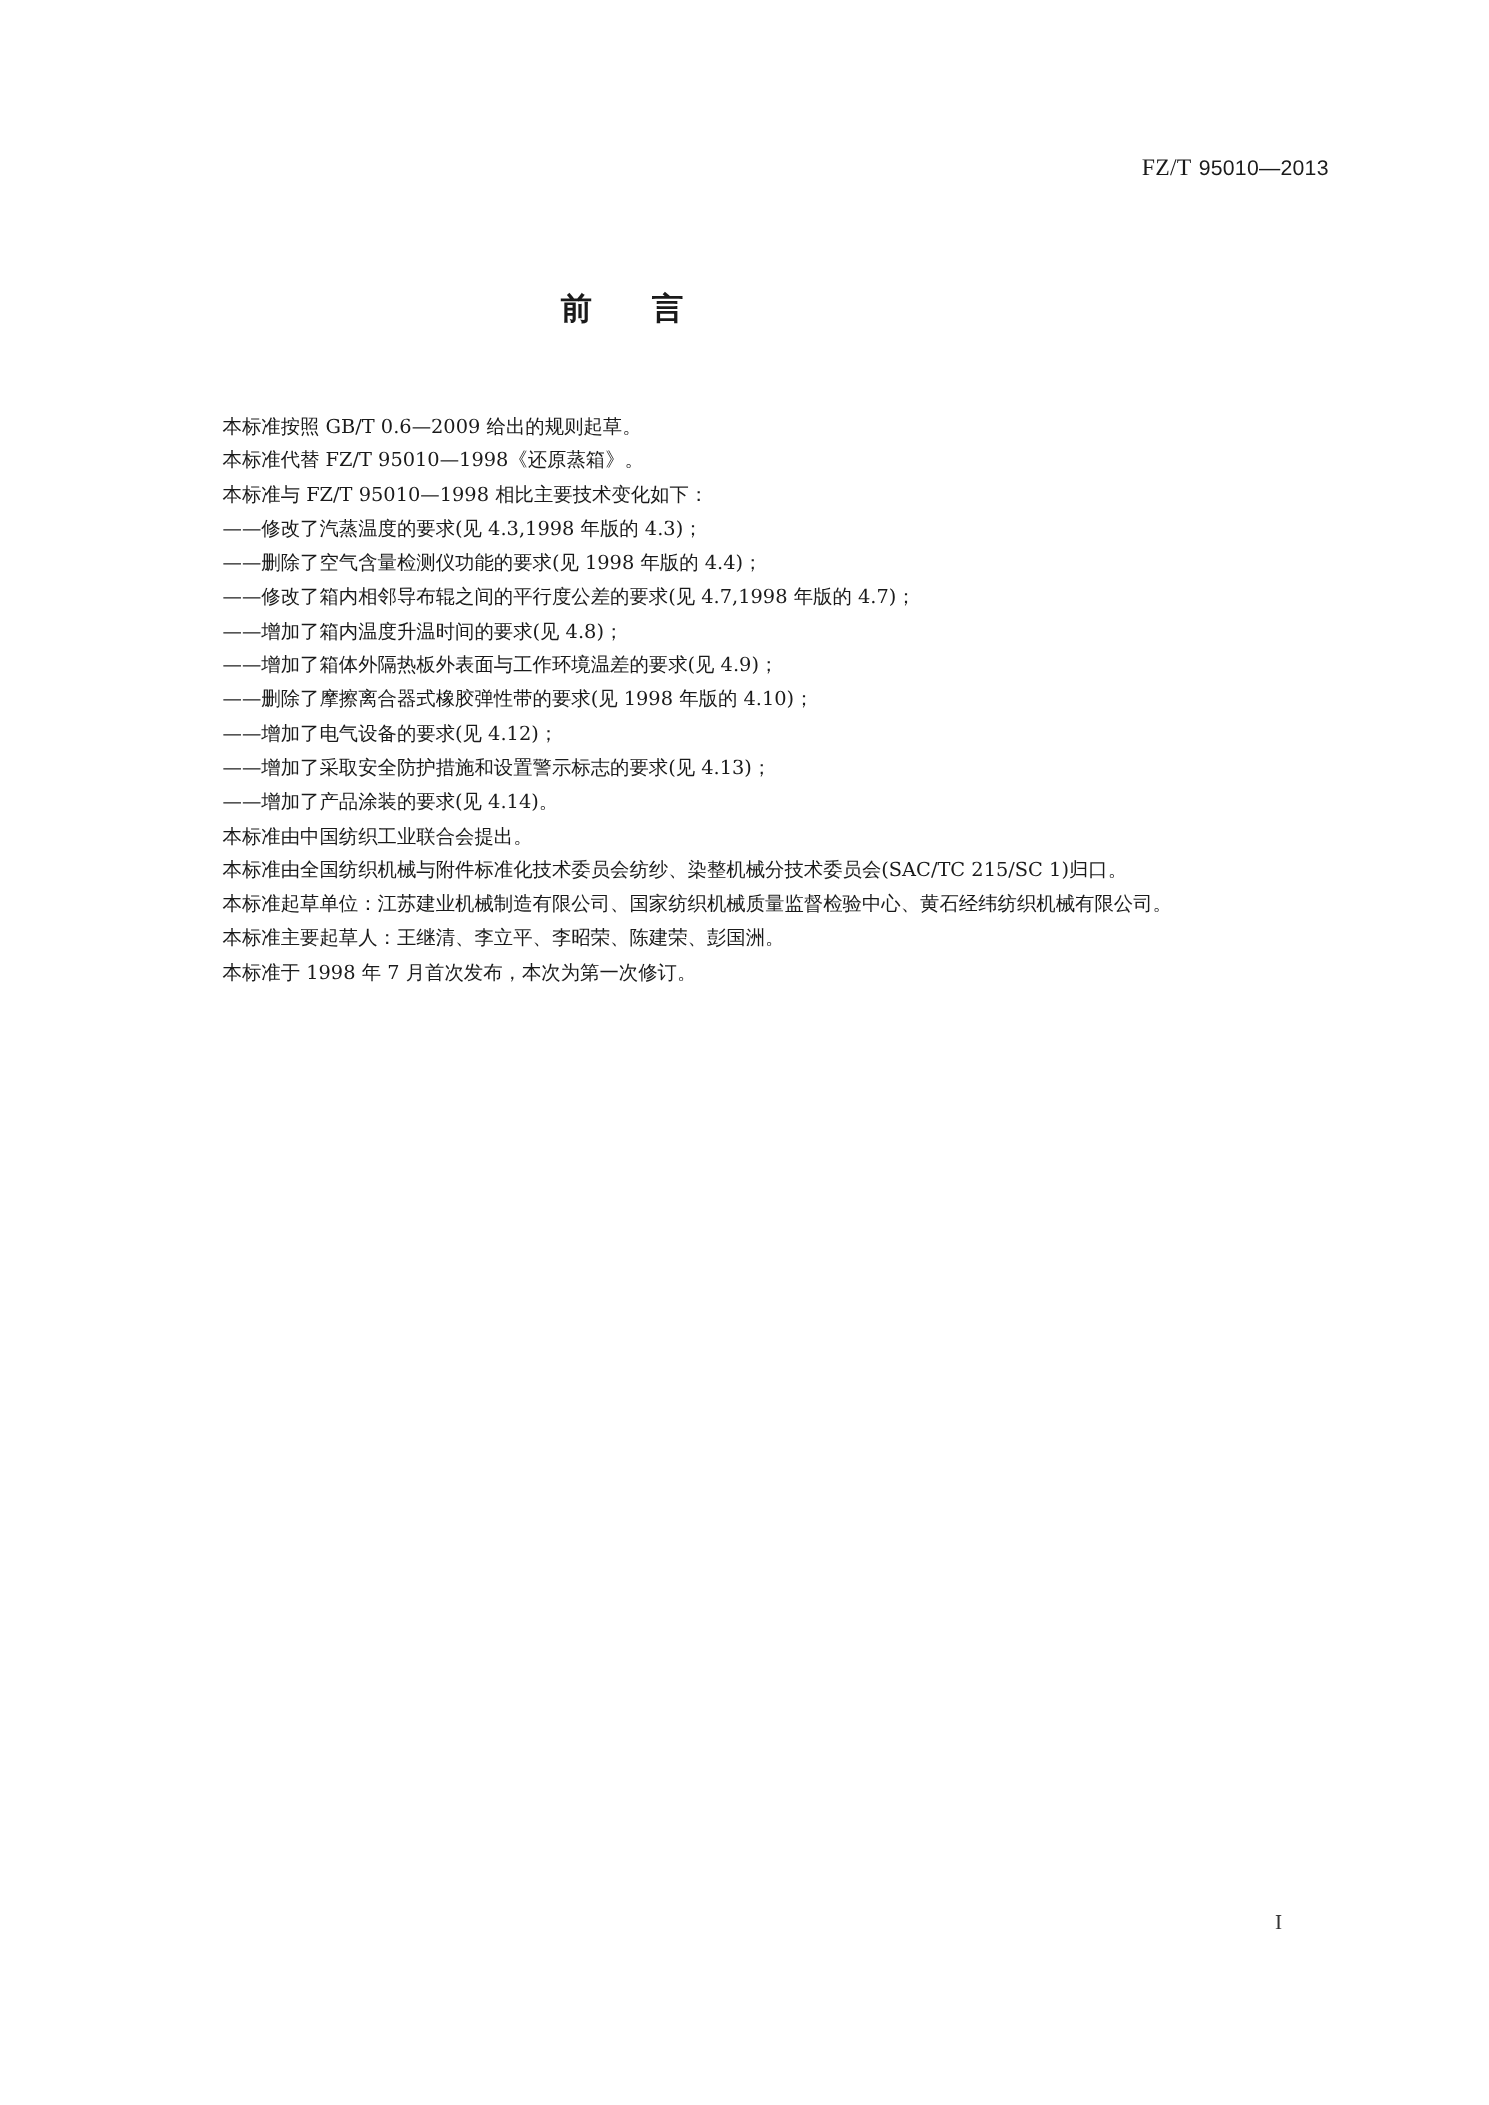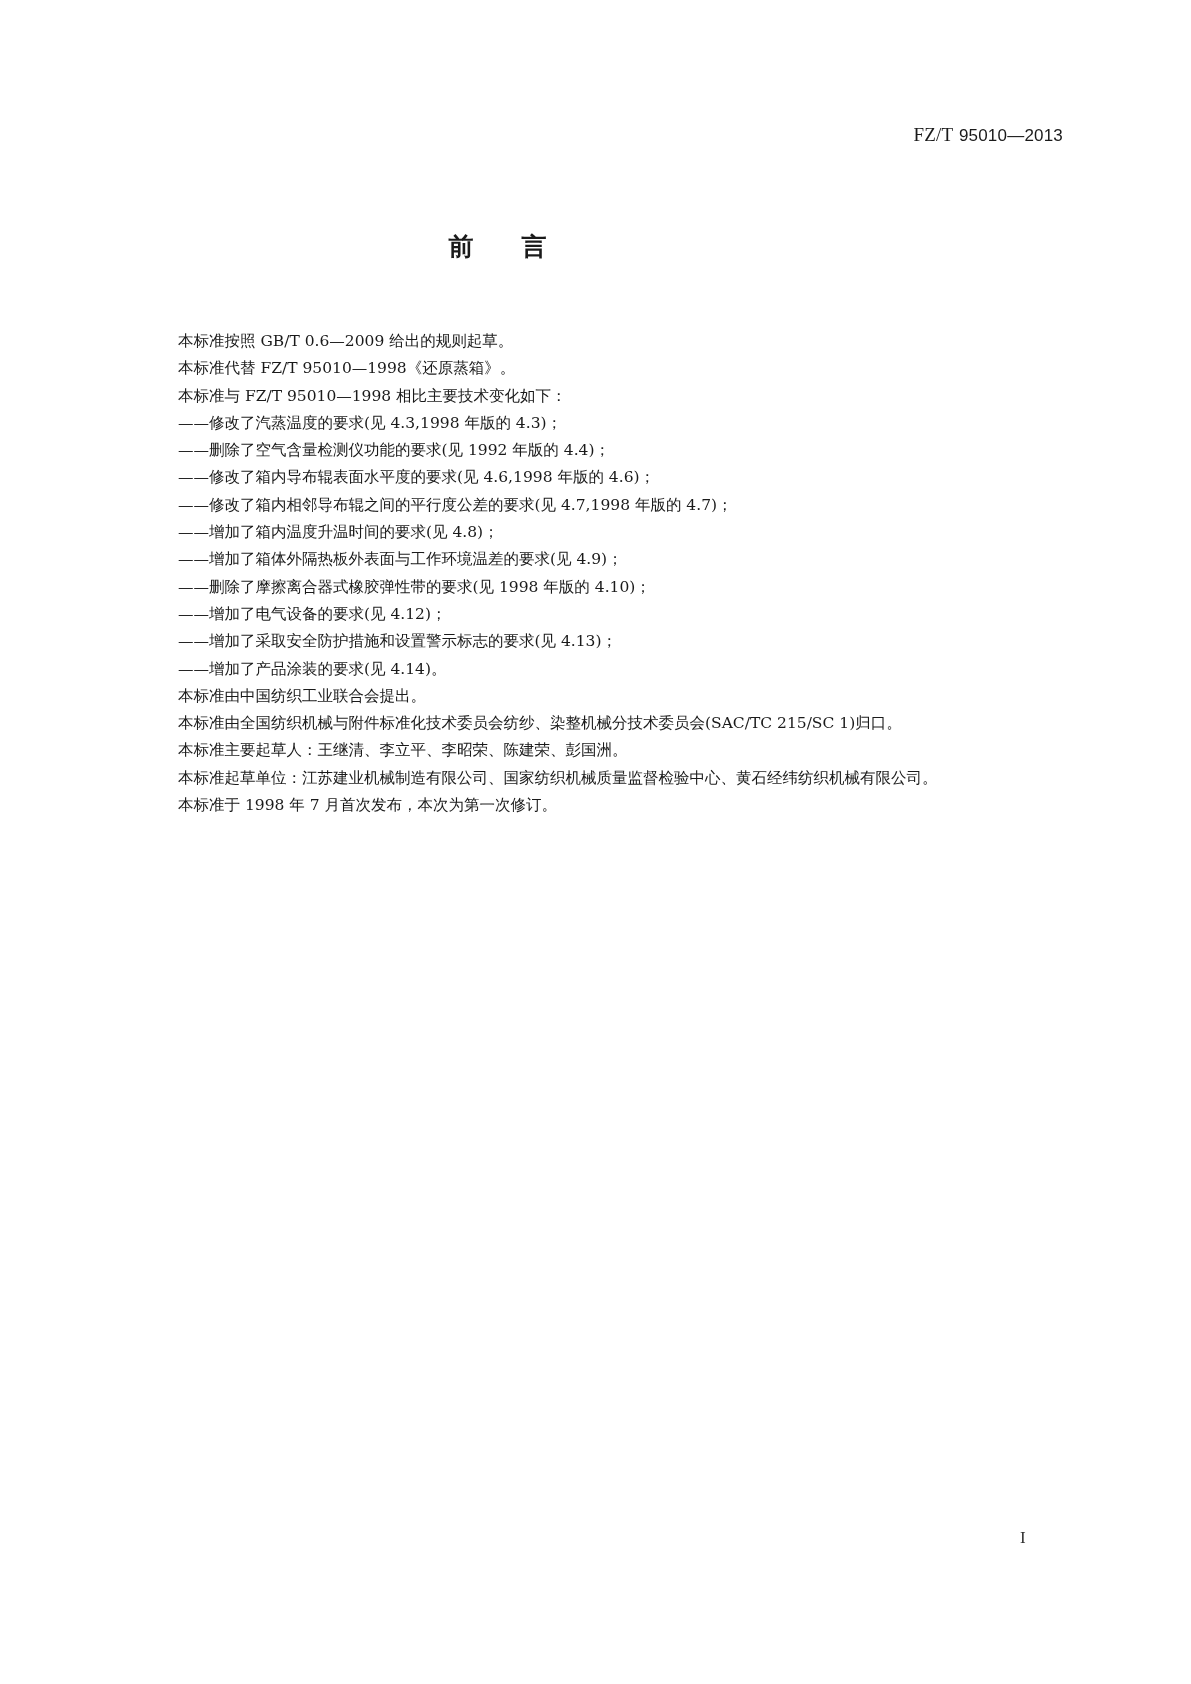--- a/index.html
+++ b/index.html
@@ -38,29 +38,28 @@
   <span class="num">95010—2013</span>
 </div>
 
 <div class="title">前言</div>
 
 <div class="body">
   <p class="p">本标准按照 GB/T 0.6—2009 给出的规则起草。</p>
   <p class="p">本标准代替 FZ/T 95010—1998《还原蒸箱》。</p>
   <p class="p">本标准与 FZ/T 95010—1998 相比主要技术变化如下：</p>
   <p class="p item">——修改了汽蒸温度的要求(见 4.3,1998 年版的 4.3)；</p>
-  <p class="p item">——删除了空气含量检测仪功能的要求(见 1992 年版的 4.4)；</p>
-  <p class="p item">——修改了箱内导布辊表面水平度的要求(见 4.6,1998 年版的 4.6)；</p>
+  <p class="p item">——删除了空气含量检测仪功能的要求(见 1998 年版的 4.4)；</p>
   <p class="p item">——修改了箱内相邻导布辊之间的平行度公差的要求(见 4.7,1998 年版的 4.7)；</p>
   <p class="p item">——增加了箱内温度升温时间的要求(见 4.8)；</p>
   <p class="p item">——增加了箱体外隔热板外表面与工作环境温差的要求(见 4.9)；</p>
   <p class="p item">——删除了摩擦离合器式橡胶弹性带的要求(见 1998 年版的 4.10)；</p>
   <p class="p item">——增加了电气设备的要求(见 4.12)；</p>
   <p class="p item">——增加了采取安全防护措施和设置警示标志的要求(见 4.13)；</p>
   <p class="p item">——增加了产品涂装的要求(见 4.14)。</p>
   <p class="p">本标准由中国纺织工业联合会提出。</p>
   <p class="p">本标准由全国纺织机械与附件标准化技术委员会纺纱、染整机械分技术委员会(SAC/TC 215/SC 1)归口。</p>
+  <p class="p">本标准起草单位：江苏建业机械制造有限公司、国家纺织机械质量监督检验中心、黄石经纬纺织机械有限公司。</p>
   <p class="p">本标准主要起草人：王继清、李立平、李昭荣、陈建荣、彭国洲。</p>
-  <p class="p">本标准起草单位：江苏建业机械制造有限公司、国家纺织机械质量监督检验中心、黄石经纬纺织机械有限公司。</p>
   <p class="p">本标准于 1998 年 7 月首次发布，本次为第一次修订。</p>
 </div>
 
 <div class="page-num">I</div>
 
 </body></html>

